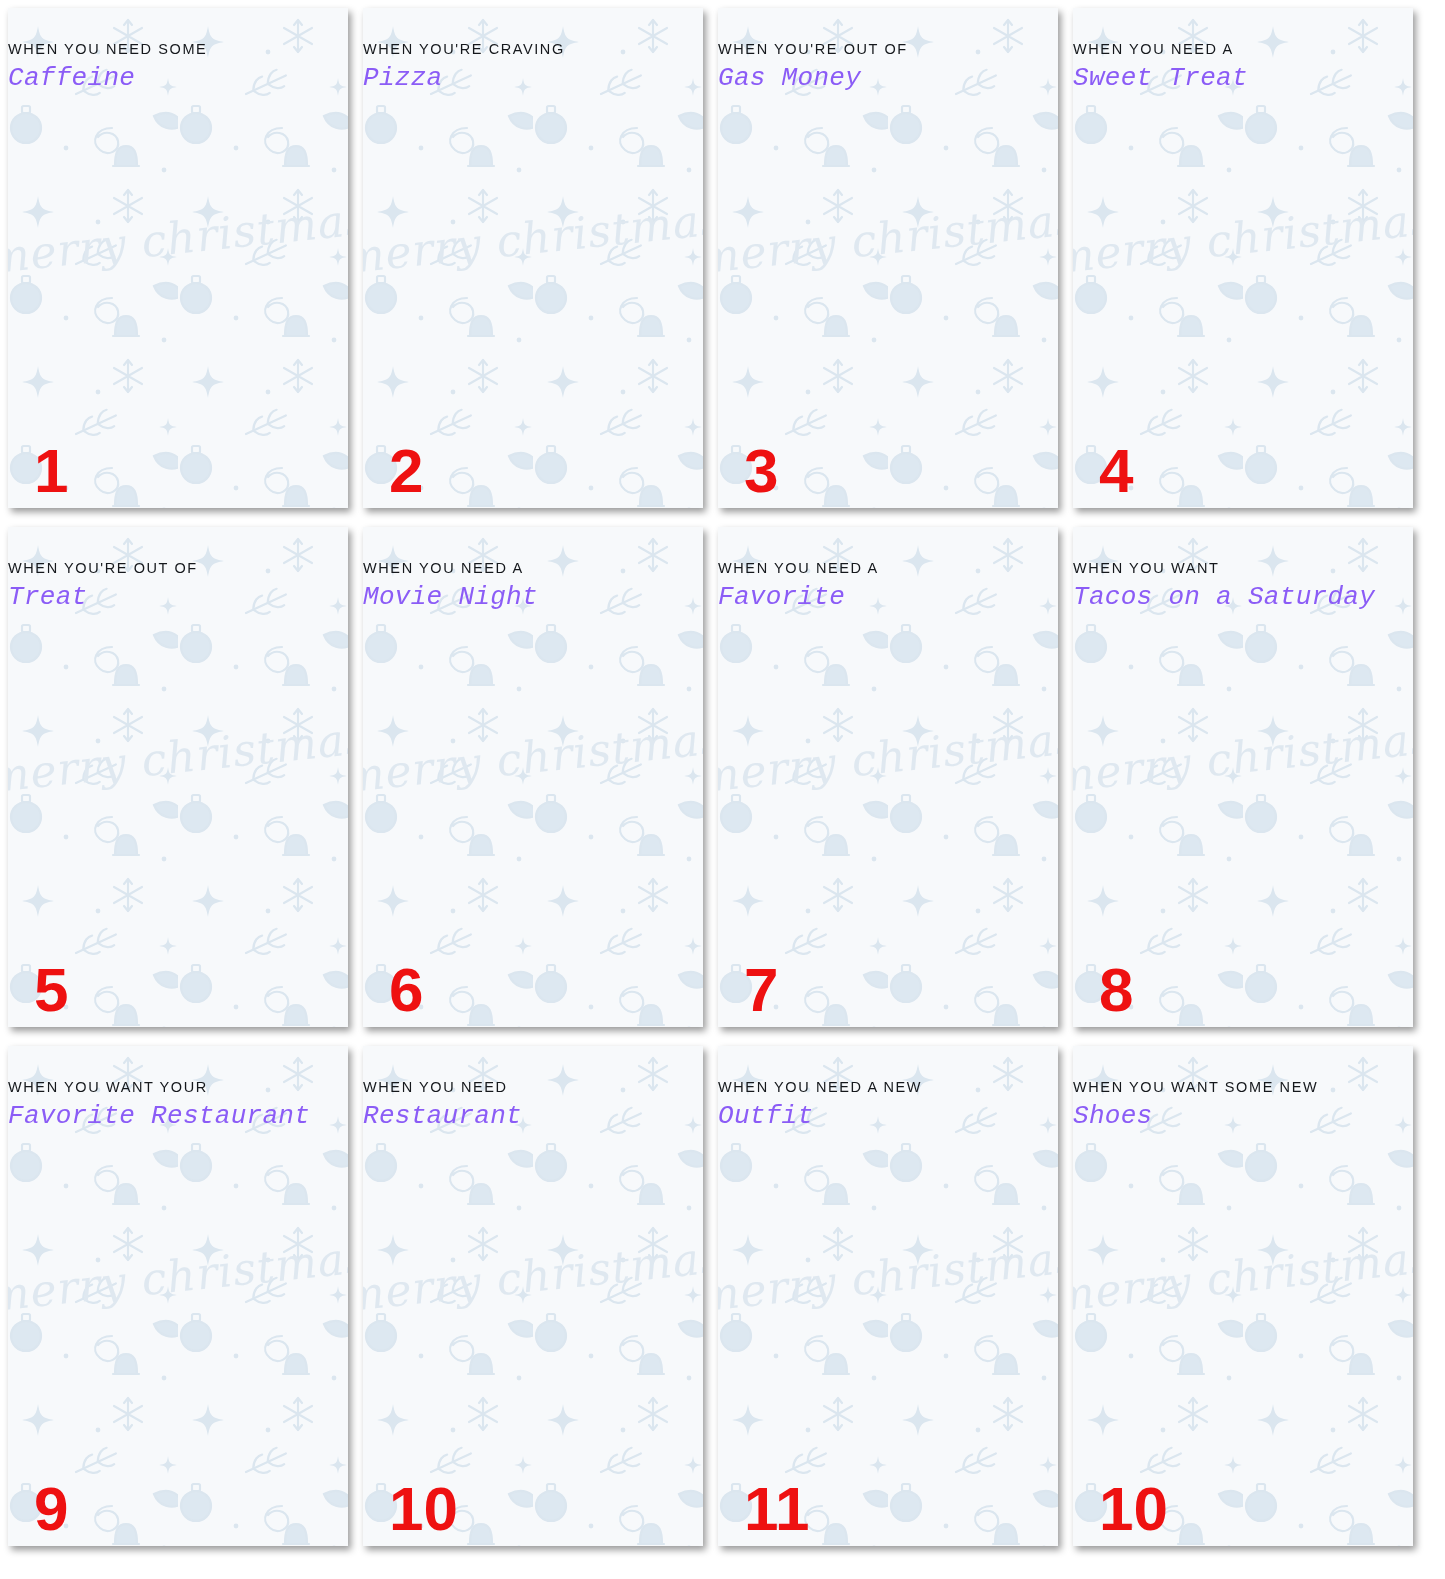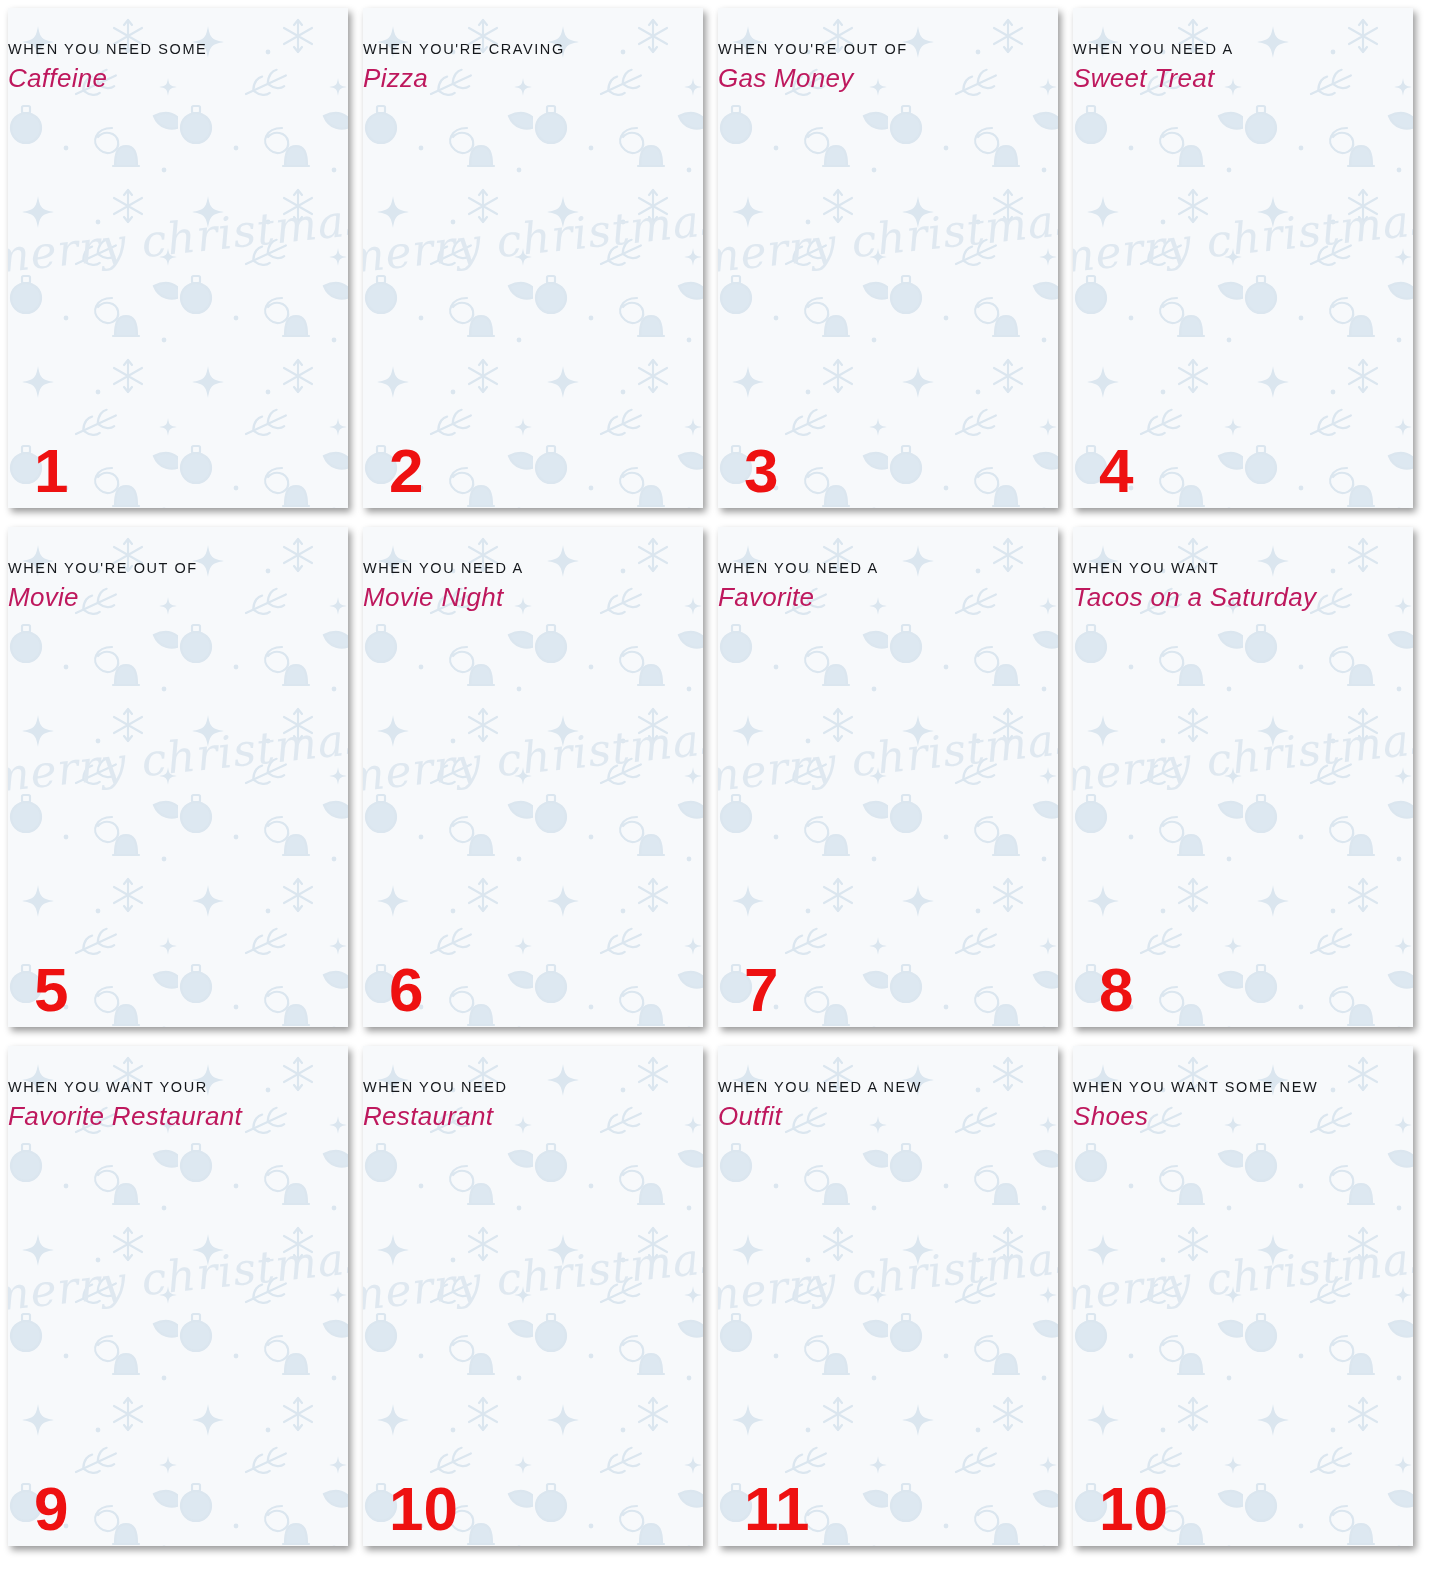--- a/index.html
+++ b/index.html
@@ -68,24 +68,24 @@
   }
   .line1 {
     font-family: "Liberation Sans", sans-serif;
     font-size: 14.5px;
     letter-spacing: 1.6px;
     color: #15181c;
     text-transform: uppercase;
     line-height: 1.1;
   }
   .line2 {
-    font-family: Liberation Sans, sans-serif;
+    font-family: Liberation Mono, monospace;
     font-style: italic;
     font-size: 26px;
-    color: #be185d;
+    color: #8b5cf6;
     margin-top: 6px;
     line-height: 1.1;
     letter-spacing: 0.3px;
   }
 
   .number {
     position: absolute;
     left: 26px;
     bottom: 6px;
     z-index: 4;
@@ -203,21 +203,21 @@
 
   <div class="card">
     <div class="pattern">
         <svg>
           <rect width="100%" height="100%" fill="url(#xmasdoodle)"></rect>
         </svg>
       </div>
     <div class="watermark">merry christmas</div>
     <div class="card-head">
       <div class="line1">WHEN YOU'RE OUT OF</div>
-      <div class="line2">Movie</div>
+      <div class="line2">Treat</div>
     </div>
     <div class="number">5</div>
   </div>
 
   <div class="card">
     <div class="pattern">
         <svg>
           <rect width="100%" height="100%" fill="url(#xmasdoodle)"></rect>
         </svg>
       </div>

